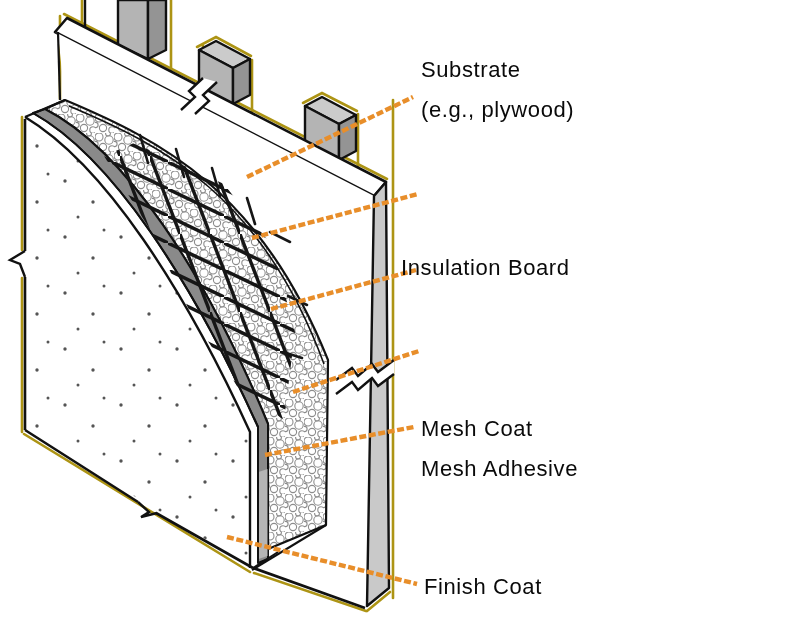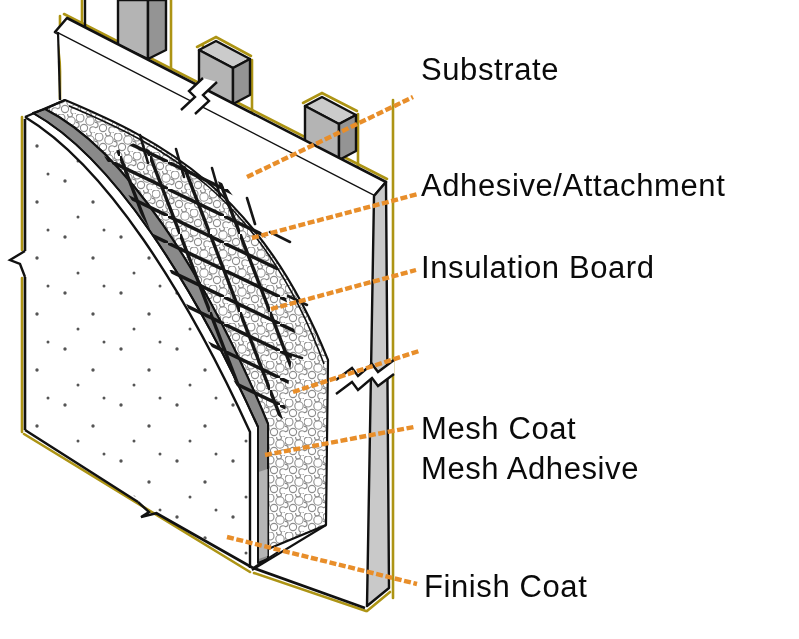--- a/index.html
+++ b/index.html
@@ -7,21 +7,21 @@
     position:relative;
     width:799px;height:639px;
     background:#ffffff;
     font-family:"Liberation Sans", sans-serif;
     overflow:hidden;
   }
   .stage svg{position:absolute;left:0;top:0;}
   .callout{
     position:absolute;
     color:#0a0a0a;
-    font-size:31px;
+    font-size:22px;
     line-height:40px;
     letter-spacing:0.6px;
     white-space:nowrap;
     font-weight:400;
   }
 </style>
 </head>
 <body>
 
 <div class="stage">
@@ -167,27 +167,25 @@
       <line x1="252" y1="238" x2="418" y2="194"></line>
       <line x1="271" y1="309" x2="416" y2="270"></line>
       <line x1="293" y1="392" x2="419" y2="351"></line>
       <line x1="265" y1="455" x2="414" y2="427"></line>
       <line x1="227" y1="537" x2="417" y2="584"></line>
     </g>
   </svg>
 
   <div class="callout" style="left:421px;top:50px;">
     <div>Substrate</div>
+    <div>(e.g., plywood)</div>
   </div>
 
-  <div class="callout" style="left:421px;top:166px;">
-    <div>Adhesive/Attachment</div>
-  </div>
 
-  <div class="callout" style="left:421px;top:248px;text-align:right;">
+  <div class="callout" style="left:401px;top:248px;text-align:right;">
     <div>Insulation Board</div>
   </div>
 
 
   <div class="callout" style="left:421px;top:409px;">
     <div>Mesh Coat</div>
     <div>Mesh Adhesive</div>
   </div>
 
   <div class="callout" style="left:424px;top:567px;">

